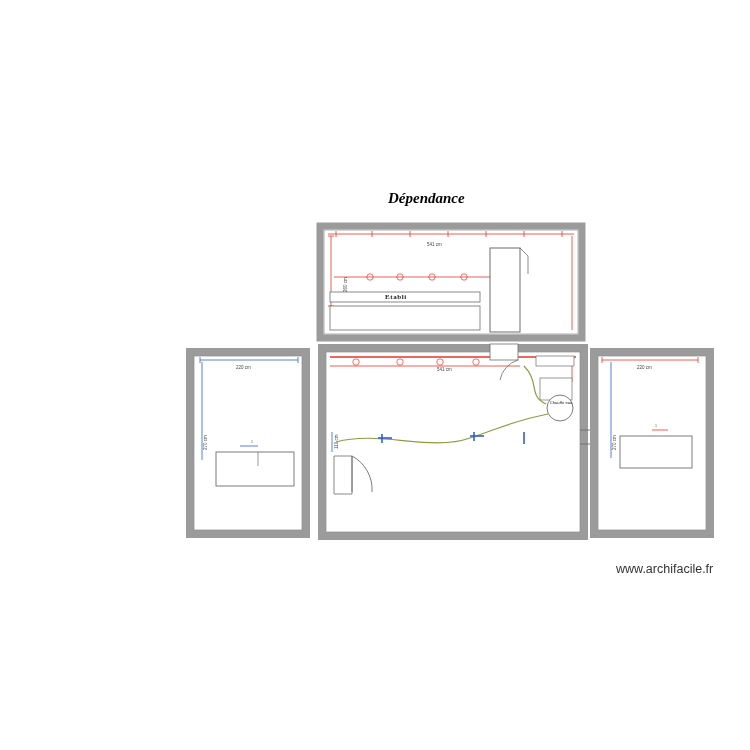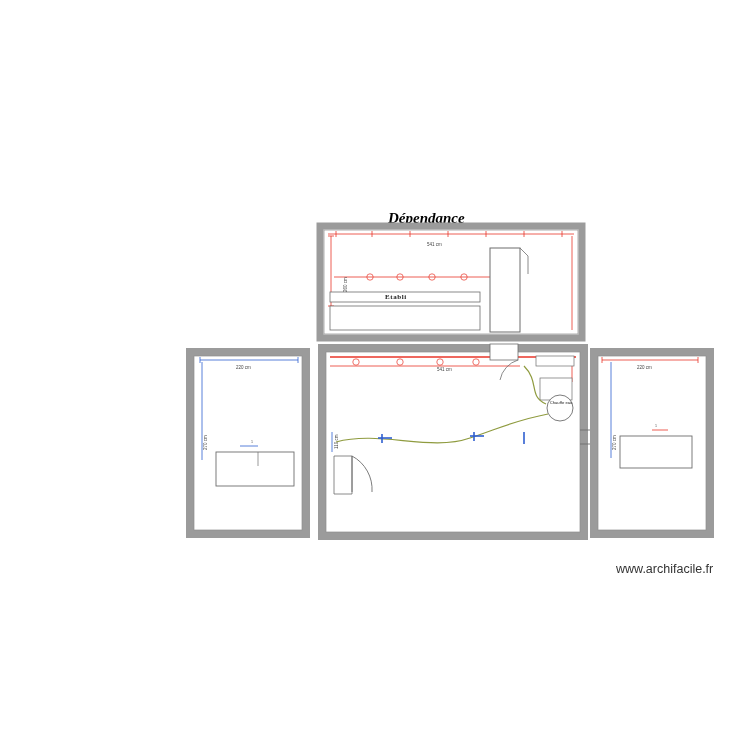--- a/index.html
+++ b/index.html
@@ -16,21 +16,21 @@
   }
   #plan {
     position: absolute;
     left: 0; top: 0;
     width: 750px;
     height: 750px;
   }
   .title {
     position: absolute;
     left: 388px;
-    top: 210px;
+    top: 190px;
     font-family: "Liberation Serif", serif;
     font-style: italic;
     font-weight: bold;
     font-size: 15px;
     color: #000000;
     white-space: nowrap;
   }
   .watermark {
     position: absolute;
     left: 616px;

